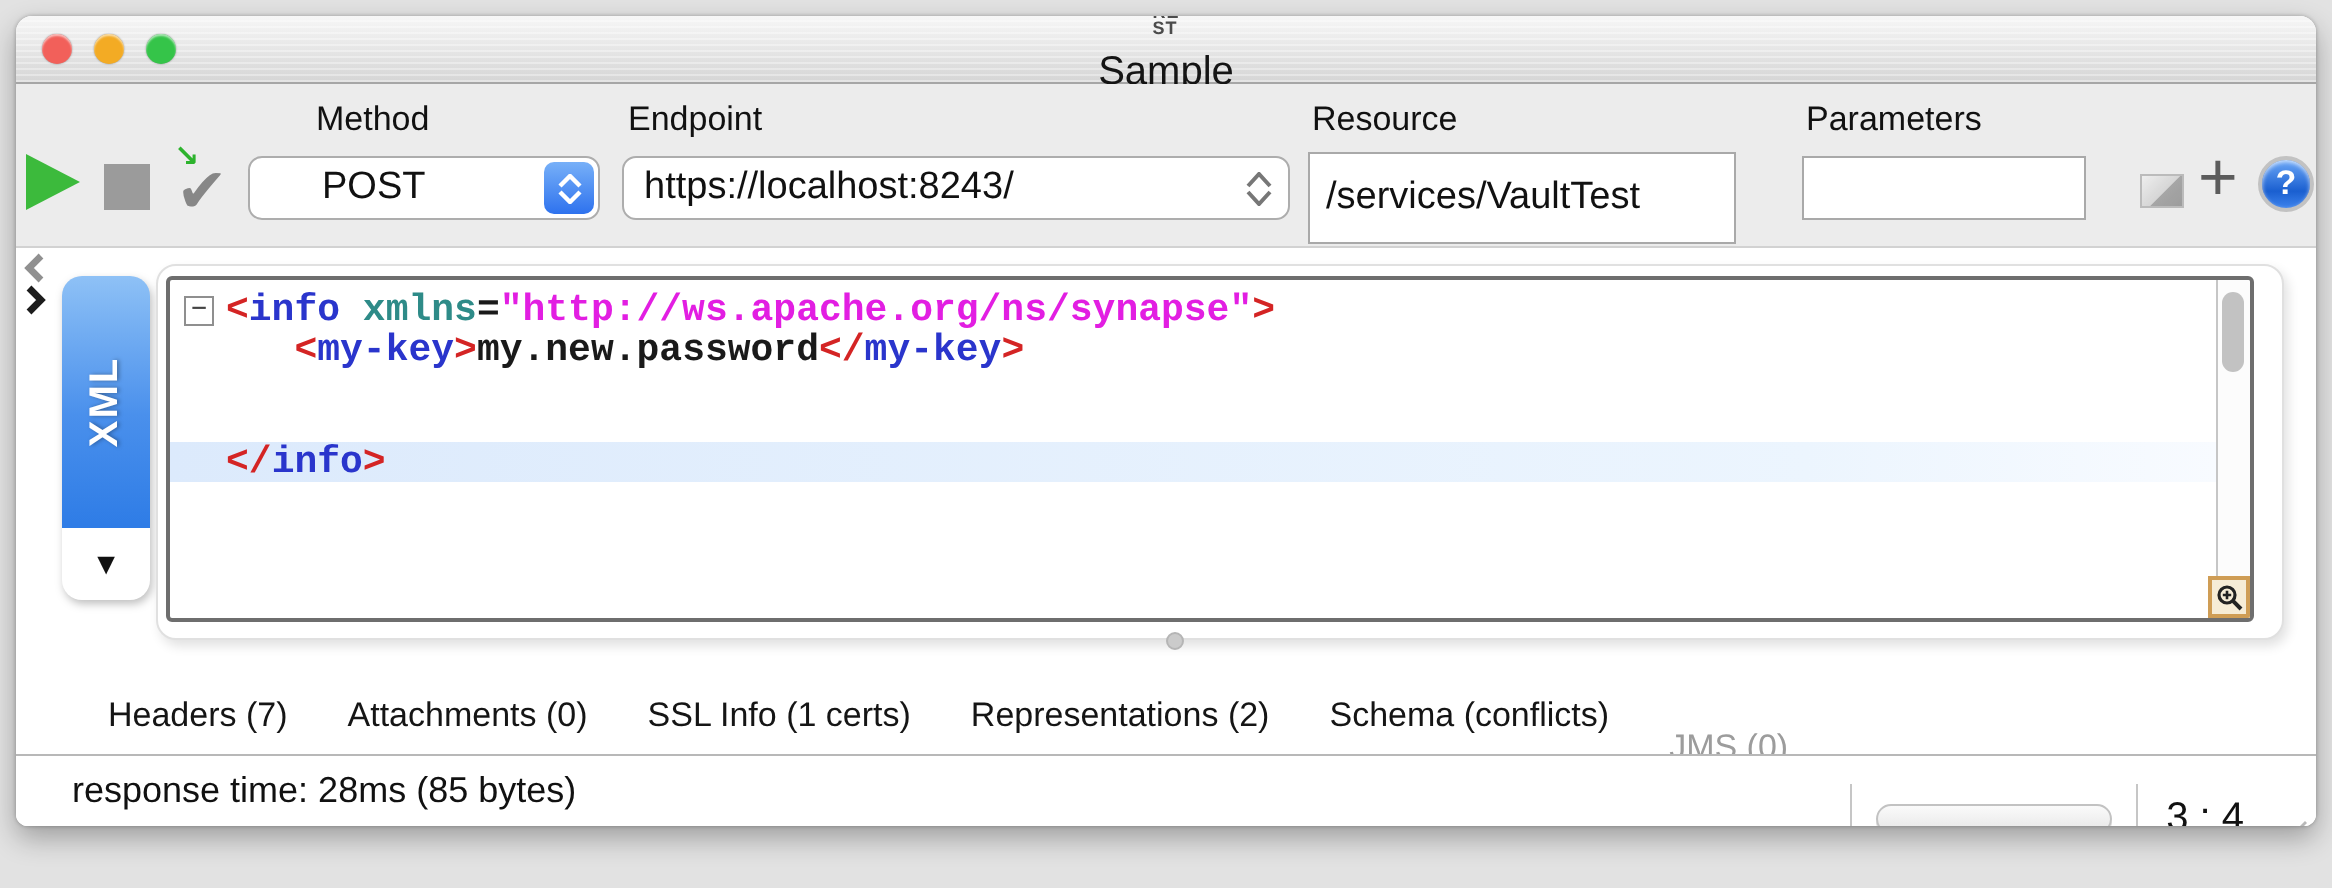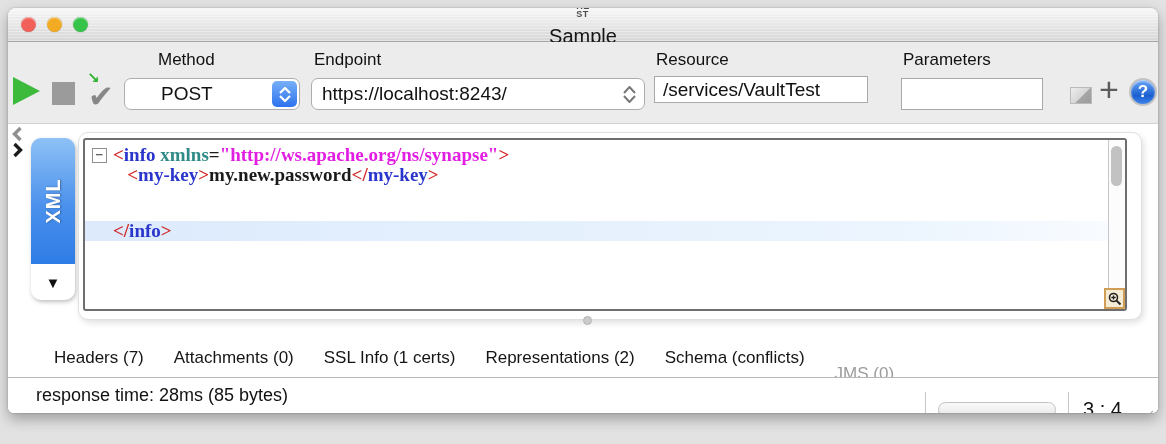--- a/index.html
+++ b/index.html
@@ -61,21 +61,21 @@
     font-size:15px; color:#111; cursor:pointer; }
 
   .editor-panel { position:absolute; left:70px; top:8px; width:1064px; height:188px; background:#fff;
     border:1px solid #e0e0e0; border-radius:10px; box-shadow:2px 3px 6px rgba(0,0,0,.12); }
   .editor { position:absolute; left:4px; top:5px; right:14px; bottom:8px; border:2px solid #6e6e6e; border-radius:3px;
     background:#fff; overflow:hidden; }
   .fold-box { position:absolute; left:7px; top:8px; width:15px; height:15px; border:1px solid #8f8f8f; background:#fff;
     font-size:13px; line-height:12px; text-align:center; color:#444; cursor:pointer; z-index:2;
     font-family:"DejaVu Sans Mono",monospace; }
   .code { position:absolute; left:0; top:0; right:17px; bottom:0; padding-top:5px;
-    font-family:Liberation Serif, serif; font-size:19px; font-weight:bold; line-height:20px; cursor:text; }
+    font-family:Liberation Mono, monospace; font-size:19px; font-weight:bold; line-height:20px; cursor:text; }
   .code-line { white-space:pre; padding-left:28px; height:20px; }
   .code-line.hl { background:linear-gradient(90deg,#dceafc 0%,#ecf5fe 80%,#f8fbff 100%);margin-top:36px; }
   .tok-b { color:var(--bracket,#d42424); } .tok-tag { color:var(--tag,#2a35cc); }
   .tok-attr { color:var(--attr-name,#2e8b88); } .tok-val { color:var(--attr-value,#e21ee2); }
   .tok-p { color:var(--text,#1a1a1a); }
   .scroll-track { position:absolute; right:0; top:0; bottom:0; width:17px; background:#fcfcfc; border-left:1px solid #c6c6c6; }
   .scroll-thumb { position:absolute; right:3px; top:6px; width:11px; height:40px; border-radius:6px; background:#c2c2c2; cursor:pointer; }
   .magnify-btn { position:absolute; right:0; bottom:0; width:21px; height:21px; border:2px solid #cf9d55; background:#f6ecd6;
     display:flex; align-items:center; justify-content:center; cursor:pointer; z-index:3; }
 
@@ -146,21 +146,21 @@
         <svg width="13" height="8" viewBox="0 0 13 8">
             <polyline points="1,7 6.5,1 12,7" fill="none" stroke="#777" stroke-width="2"></polyline>
           </svg>
         <svg width="13" height="8" viewBox="0 0 13 8">
             <polyline points="1,1 6.5,7 12,1" fill="none" stroke="#777" stroke-width="2"></polyline>
           </svg>
       </div>
     </div>
 
     <div class="tb-label" style="left:648px;">Resource</div>
-    <input class="tb-input" style="left: 646px; top: 34px; width: 214px; height: 27px;" value="/services/VaultTest">
+    <input class="tb-input" style="left: 646px; top: 34px; width: 214px; height: 46px;" value="/services/VaultTest">
 
     <div class="tb-label" style="left:895px;">Parameters</div>
     <input class="tb-input" style="left: 893px; top: 36px; width: 142px; height: 32px;" value="">
 
     <div class="filter-icon"></div>
     <div class="plus-icon">+</div>
     <div class="help-btn">?</div>
   </div>
 
   <div class="content">

